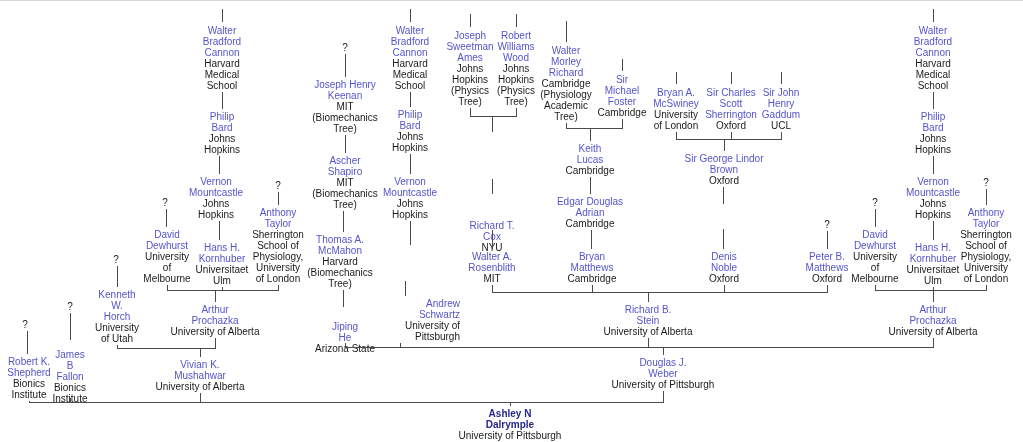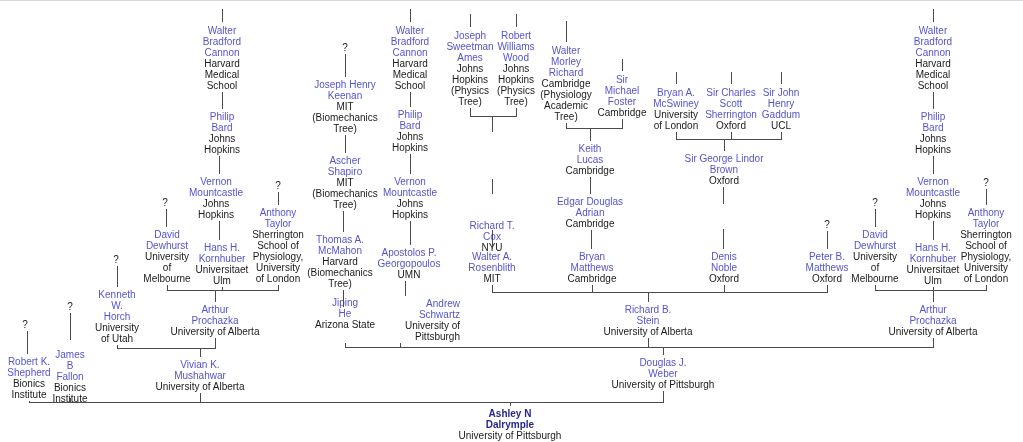--- a/index.html
+++ b/index.html
@@ -127,21 +127,21 @@
       <div class="af">(Biomechanics</div>
       <div class="af">Tree)</div>
     </div>
     <div class="node" style="left: 280px; top: 233px;">
       <div class="nm">Thomas A.</div>
       <div class="nm">McMahon</div>
       <div class="af">Harvard</div>
       <div class="af">(Biomechanics</div>
       <div class="af">Tree)</div>
     </div>
-    <div class="node" style="left: 285px; top: 296px;">
+    <div class="node" style="left: 285px; top: 320px;">
       <div class="nm">Jiping</div>
       <div class="nm">He</div>
       <div class="af">Arizona State</div>
     </div>
     <div class="node" style="left: 350px; top: 24px;">
       <div class="nm">Walter</div>
       <div class="nm">Bradford</div>
       <div class="nm">Cannon</div>
       <div class="af">Harvard</div>
       <div class="af">Medical</div>
@@ -151,25 +151,20 @@
       <div class="nm">Philip</div>
       <div class="nm">Bard</div>
       <div class="af">Johns</div>
       <div class="af">Hopkins</div>
     </div>
     <div class="node" style="left: 350px; top: 175px;">
       <div class="nm">Vernon</div>
       <div class="nm">Mountcastle</div>
       <div class="af">Johns</div>
       <div class="af">Hopkins</div>
-    </div>
-    <div class="node" style="left: 349px; top: 246px;">
-      <div class="nm">Apostolos P.</div>
-      <div class="nm">Georgopoulos</div>
-      <div class="af">UMN</div>
     </div>
     <div class="node" style="left: 340px; top: 297px; text-align: right;">
       <div class="nm">Andrew</div>
       <div class="nm">Schwartz</div>
       <div class="af">University of</div>
       <div class="af">Pittsburgh</div>
     </div>
     <div class="node" style="left: 410px; top: 29px;">
       <div class="nm">Joseph</div>
       <div class="nm">Sweetman</div>

